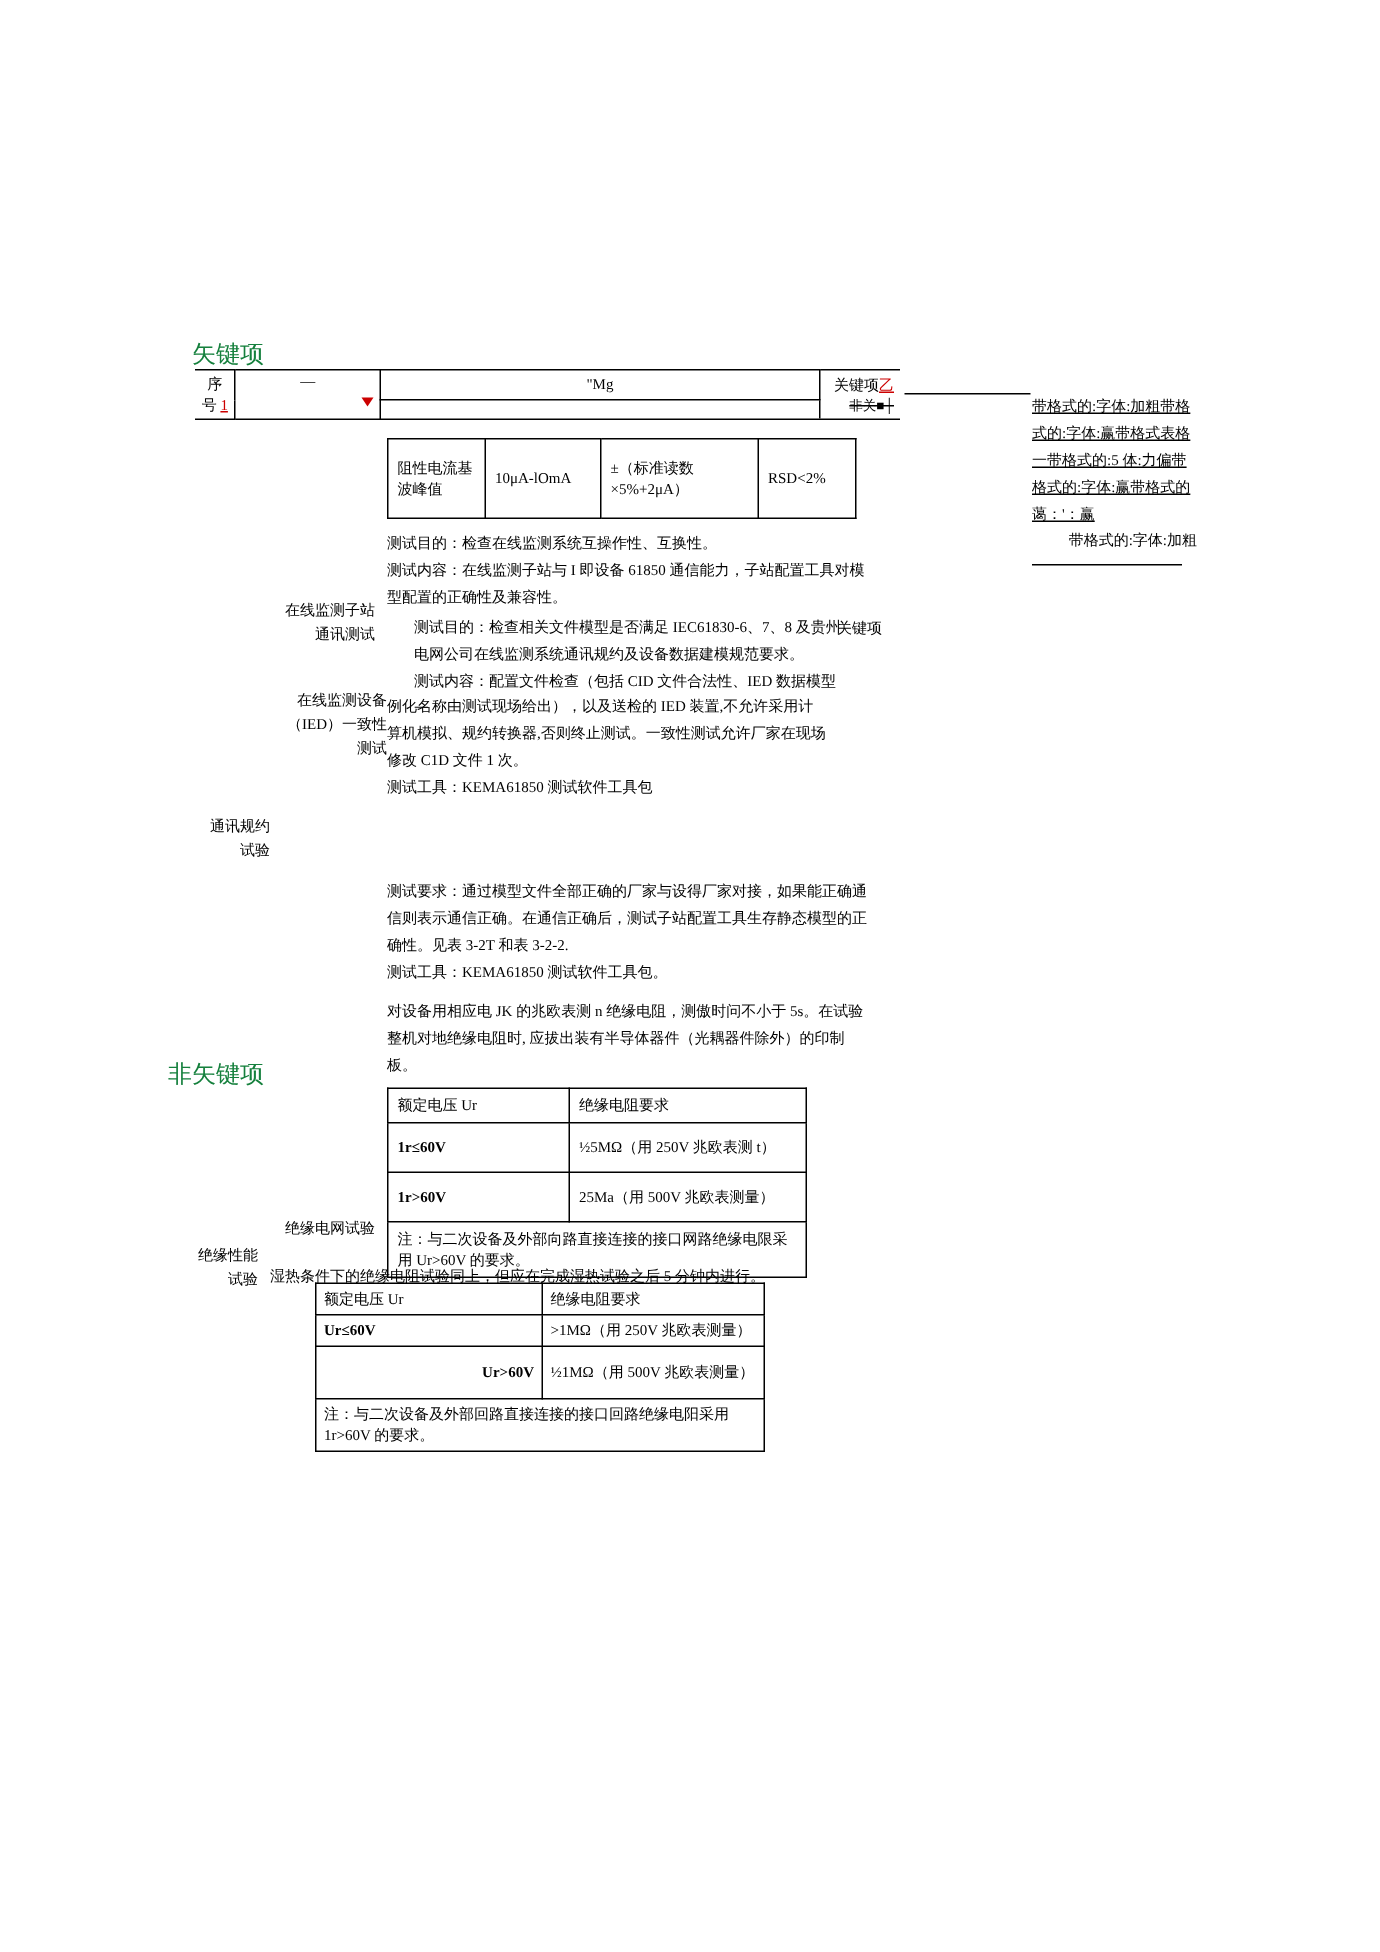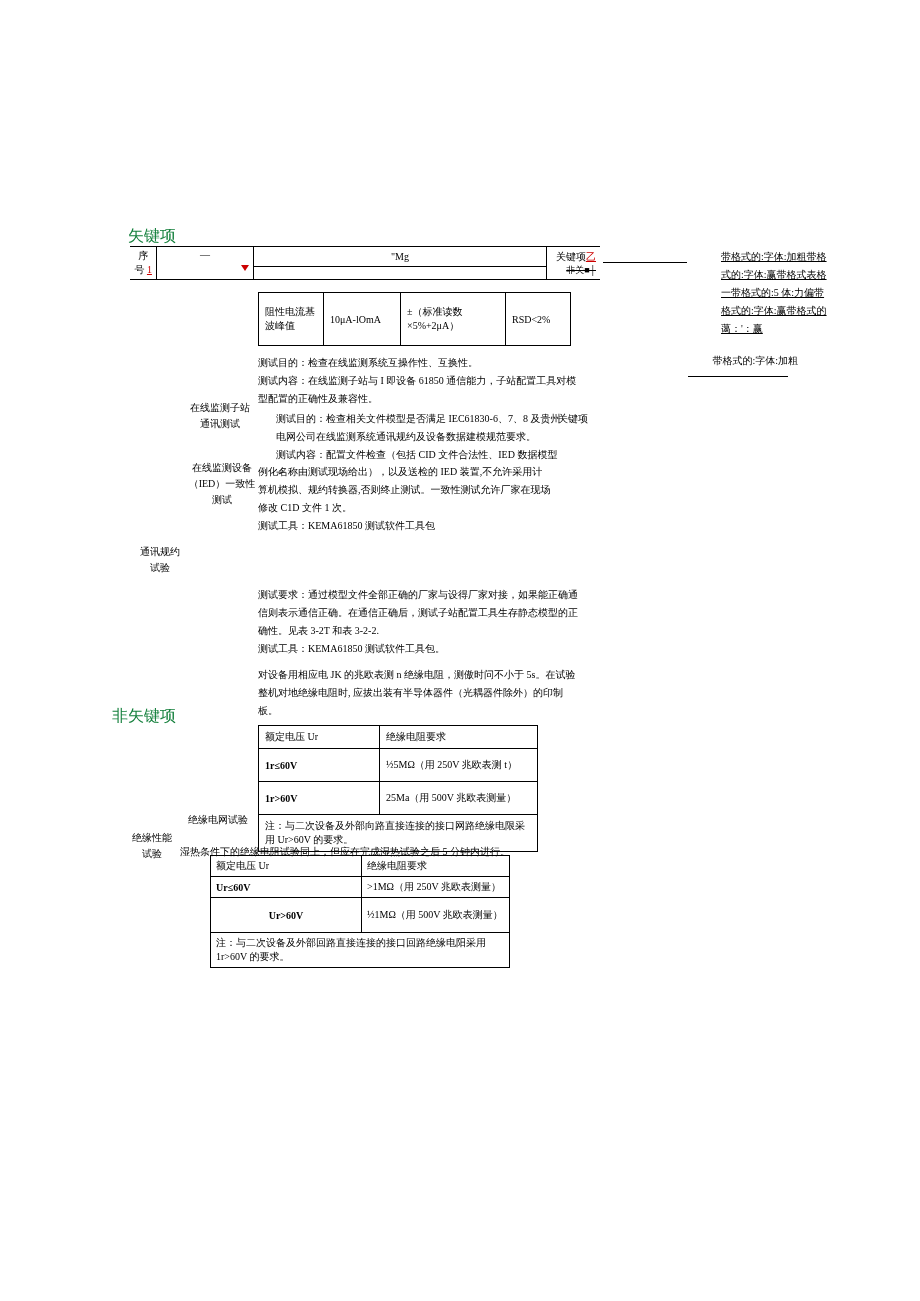--- a/index.html
+++ b/index.html
@@ -66,21 +66,21 @@
   .body-text {
     position: absolute;
     font-size: 10px;
     line-height: 1.8;
     color: #000;
     font-family: Liberation Serif, serif;
   }
   .label-col {
     position: absolute;
     font-size: 10px;
-    text-align: center;
+    text-align: right;
     width: 60px;
     line-height: 1.6;
   }
   .right-notes {
     position: absolute;
     left: 688px;
     font-size: 10px;
     line-height: 1.8;
     text-decoration: underline;
   }
@@ -226,30 +226,30 @@
     <tbody>
         <tr>
       <td style="width:140px;">额定电压 Ur</td>
       <td>绝缘电阻要求</td>
     </tr>
     <tr>
       <td style="font-weight:bold;">Ur≤60V</td>
       <td>&gt;1MΩ（用 250V 兆欧表测量）</td>
     </tr>
     <tr>
-      <td style="font-weight:bold; text-align:center; height:28px;">Ur&gt;60V</td>
+      <td style="font-weight:bold; text-align:right; height:28px;">Ur&gt;60V</td>
       <td>½1MΩ（用 500V 兆欧表测量）</td>
     </tr>
     <tr>
       <td colspan="2">注：与二次设备及外部回路直接连接的接口回路绝缘电阳采用 1r&gt;60V 的要求。</td>
     </tr>
   </tbody>
     </table>
 
-  <div class="right-notes" style="top:248px; width:110px;margin-left:33px;">
+  <div class="right-notes" style="top:263px; width:110px;">
     <div>带格式的:字体:加粗带格</div>
     <div>式的:字体:赢带格式表格</div>
     <div>一带格式的:5 体:力偏带</div>
     <div>格式的:字体:赢带格式的</div>
     <div>蔼：'：赢</div>
   </div>
   <div class="right-notes" style="top:352px; width:110px; text-decoration:none;text-align:right;">
     <div>带格式的:字体:加粗</div>
     <div style="border-top:1px solid #000; margin-top:6px; width:100px;"></div>
   </div>

